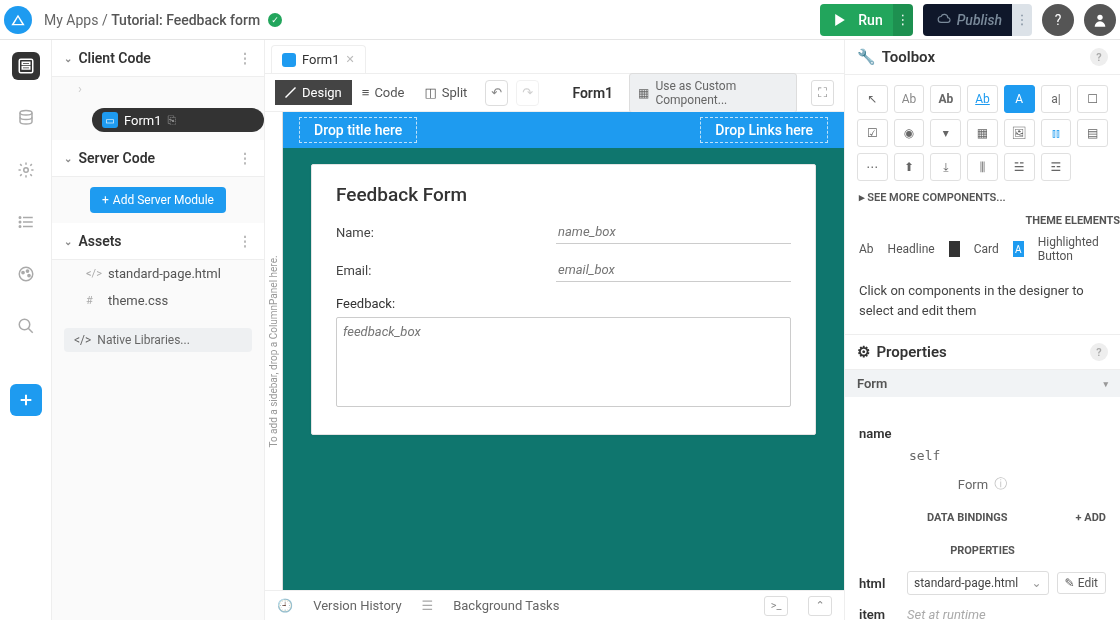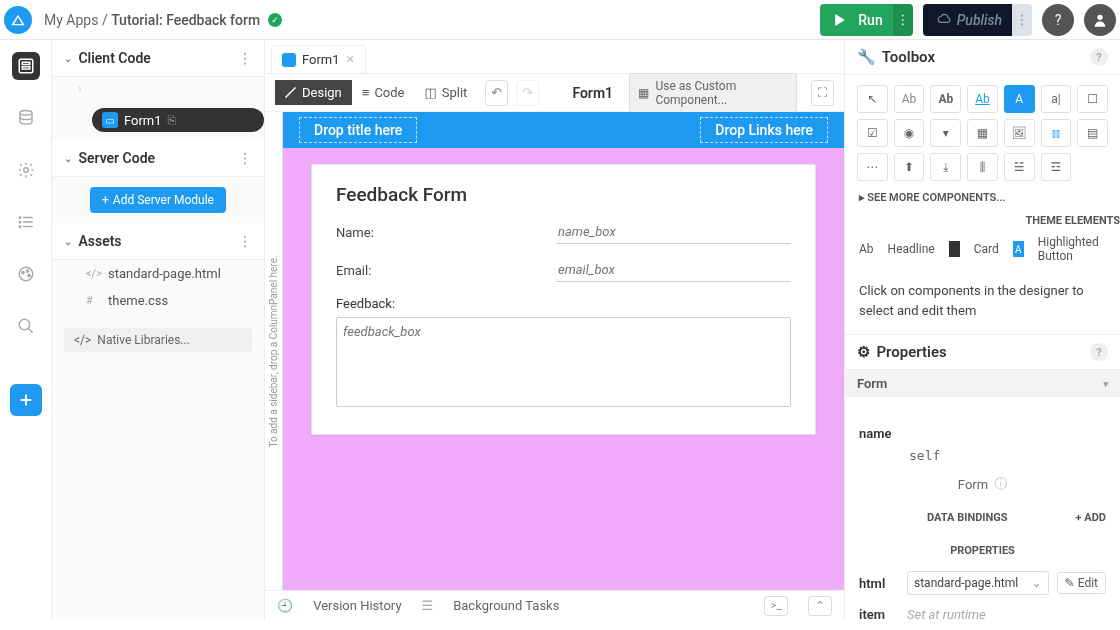--- a/index.html
+++ b/index.html
@@ -50,21 +50,21 @@
 .toolbar2 { height: 38px; display: flex; align-items: center; padding: 0 10px; gap: 8px; border-bottom: 1px solid #eee; }
 .seg { display: flex; background: #fff; border-radius: 4px; }
 .seg-btn { display: inline-flex; align-items: center; gap: 5px; padding: 5px 10px; font-size: 13px; color: #555; border-radius: 0; cursor: pointer; }
 .seg-btn.active { background: #444; color: #fff; }
 .undo { width: 26px; height: 26px; border: 1px solid #ddd; border-radius: 4px; display: flex; align-items: center; justify-content: center; color: #888; cursor: pointer; }
 .toolbar2-spacer { flex: 1; }
 .formname { font-weight: 600; font-size: 14px; color: #333; }
 .canvas-wrap { flex: 1; display: flex; background: #fff; overflow: hidden; }
 .sidebar-hint { width: 18px; background: #fff; border-right: 1px solid #ddd; display: flex; align-items: center; justify-content: center; }
 .sidebar-hint span { transform: rotate(-90deg); white-space: nowrap; font-size: 10px; color: #999; }
-.canvas { flex: 1; background: #f0abfc; position: relative; }
+.canvas { flex: 1; background: #0f766e; position: relative; }
 .titlebar { height: 36px; background: #1e9bf0; display: flex; align-items: center; justify-content: space-between; padding: 0 16px; }
 .drop-box { border: 1px dashed rgba(255,255,255,0.7); color: #fff; padding: 4px 14px; font-size: 14px; font-weight: 500; }
 .form-card { margin: 16px 28px; padding: 18px 24px 24px; border: 1px solid #e4e4e4; box-shadow: 0 1px 3px rgba(0,0,0,0.06); border-radius: 2px; background: #fff; }
 .form-card h2 { font-size: 19px; font-weight: 500; color: #333; margin-bottom: 14px; }
 .form-row { display: flex; align-items: center; margin-bottom: 14px; }
 .form-row label { width: 220px; font-size: 13px; color: #444; }
 .form-row input { flex: 1; border: none; border-bottom: 1px solid #ccc; padding: 4px 2px; font-size: 13px; font-style: italic; color: #aaa; outline: none; }
 .form-card textarea { width: 100%; height: 90px; border: 1px solid #ccc; border-radius: 2px; padding: 6px; font-size: 13px; font-style: italic; color: #aaa; resize: none; margin-top: 6px; }
 
 

